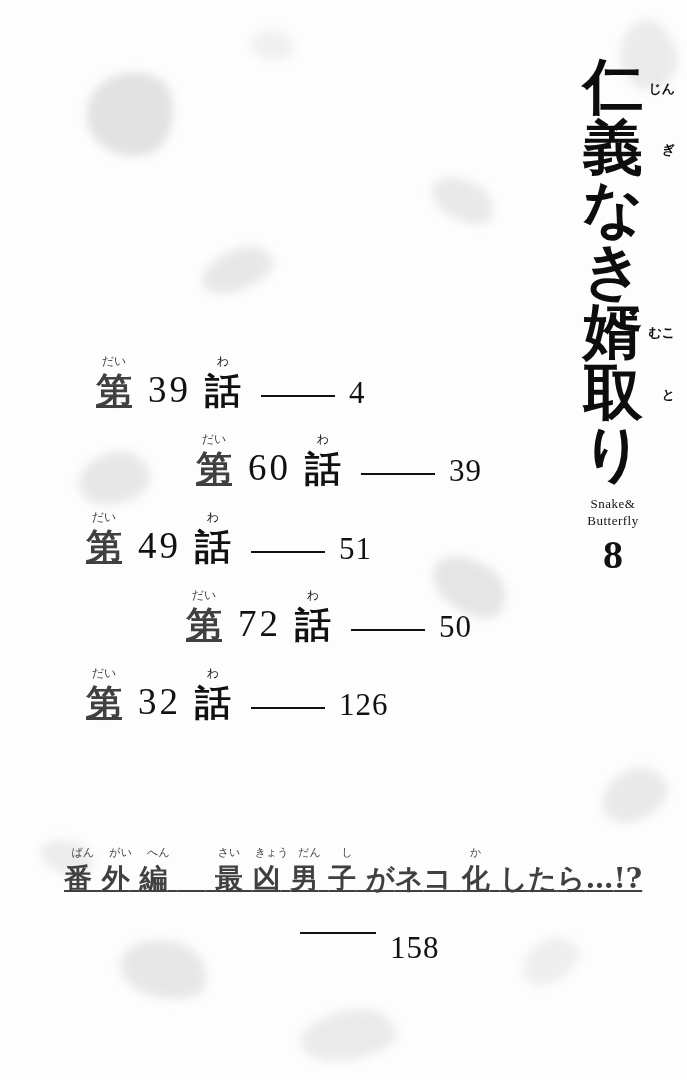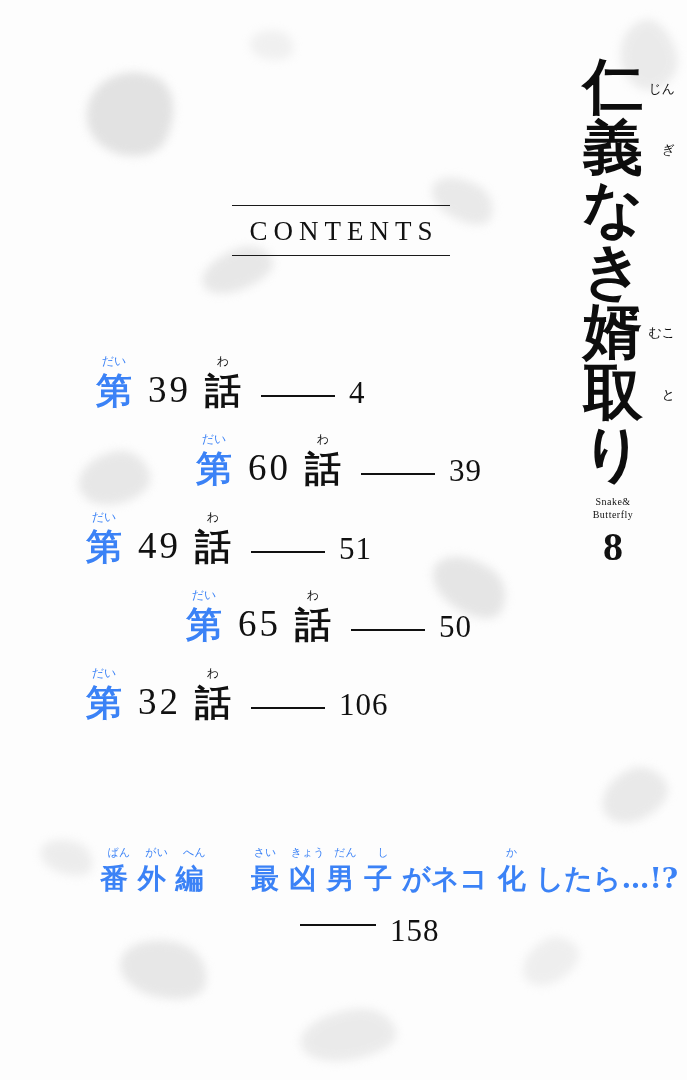--- a/index.html
+++ b/index.html
@@ -64,28 +64,28 @@
     position: relative;
     display: block;
     width: 100%;
   }
   .ruby-side {
     position: absolute;
     right: -2px;
     top: 50%;
     transform: translateY(-35%);
     font-size: 13px;
-    font-weight: normal;
+    font-weight: bold;
     line-height: 1;
     font-family: "DejaVu Sans", sans-serif;
   }
   .spine-sub {
     margin-top: 12px;
     font-family: "Liberation Serif", serif;
-    font-size: 10px;
+    font-size: 13px;
     letter-spacing: 0.5px;
     line-height: 1.25;
     color: #111;
   }
   .spine-vol {
     margin-top: 6px;
     font-family: "Liberation Serif", serif;
     font-weight: bold;
     font-size: 40px;
     line-height: 1;
@@ -125,21 +125,22 @@
     align-items: flex-end;
     height: 78px;
     white-space: nowrap;
   }
   .dai {
     position: relative;
     font-family: "DejaVu Serif", serif;
     font-weight: bold;
     font-size: 36px;
     line-height: 1;
-    color: #3b82f6;
+    color: #404040;
+    text-decoration: underline;
   }
   .wa {
     position: relative;
     font-family: "DejaVu Serif", serif;
     font-weight: bold;
     font-size: 36px;
     line-height: 1;
     color: #111;
     margin-left: 14px;
   }
@@ -184,30 +185,30 @@
     top: 865px;
     width: 580px;
   }
   .bonus-title {
     position: relative;
     font-family: "DejaVu Serif", serif;
     font-weight: bold;
     font-size: 28px;
     line-height: 1;
     color: #111;
-    padding-left: 100px;
+    padding-left: 64px;
     white-space: nowrap;
     text-align: center;
   }
   .bonus-title .ruby-top { font-size: 11px; top: -15px; }
   .bonus-page-row {
-    margin-top: 22px;
+    margin-top: 39px;
     padding-left: 300px;
     display: flex;
-    align-items: center;
+    align-items: flex-start;
   }
   .bonus-page-row .dash { margin-left: 0; width: 76px; }
 </style>
 </head>
 <body>
 
 <div class="page">
 
   <div class="petal p1"></div>
   <div class="petal p2"></div>
@@ -244,25 +245,20 @@
       </span>
       <span class="spine-char">り</span>
     </div>
     <div class="spine-sub">
       <div>Snake&amp;</div>
       <div>Butterfly</div>
     </div>
     <div class="spine-vol">8</div>
   </div>
 
-  <div class="contents-head">
-    <div class="contents-rule"></div>
-    <div class="contents-word">CONTENTS</div>
-    <div class="contents-rule"></div>
-  </div>
 
   <div class="toc">
 
     <div class="toc-row" style="padding-left:96px;">
       <span class="dai">
         <span class="ruby-top">だい</span>
         <span>第</span>
       </span>
       <span class="num">39</span>
       <span class="wa">
@@ -299,41 +295,41 @@
       </span>
       <span class="dash"></span>
       <span class="page-no">51</span>
     </div>
 
     <div class="toc-row" style="padding-left:186px;">
       <span class="dai">
         <span class="ruby-top">だい</span>
         <span>第</span>
       </span>
-      <span class="num">65</span>
+      <span class="num">72</span>
       <span class="wa">
         <span class="ruby-top">わ</span>
         <span>話</span>
       </span>
       <span class="dash"></span>
       <span class="page-no">50</span>
     </div>
 
     <div class="toc-row" style="padding-left:86px;">
       <span class="dai">
         <span class="ruby-top">だい</span>
         <span>第</span>
       </span>
       <span class="num">32</span>
       <span class="wa">
         <span class="ruby-top">わ</span>
         <span>話</span>
       </span>
       <span class="dash"></span>
-      <span class="page-no">106</span>
+      <span class="page-no">126</span>
     </div>
 
   </div>
 
   <div class="bonus">
     <div class="bonus-title">
       <span class="dai" style="font-size:28px;">
         <span class="ruby-top">ばん</span>
         <span>番</span>
       </span><span class="dai" style="font-size:28px;">

